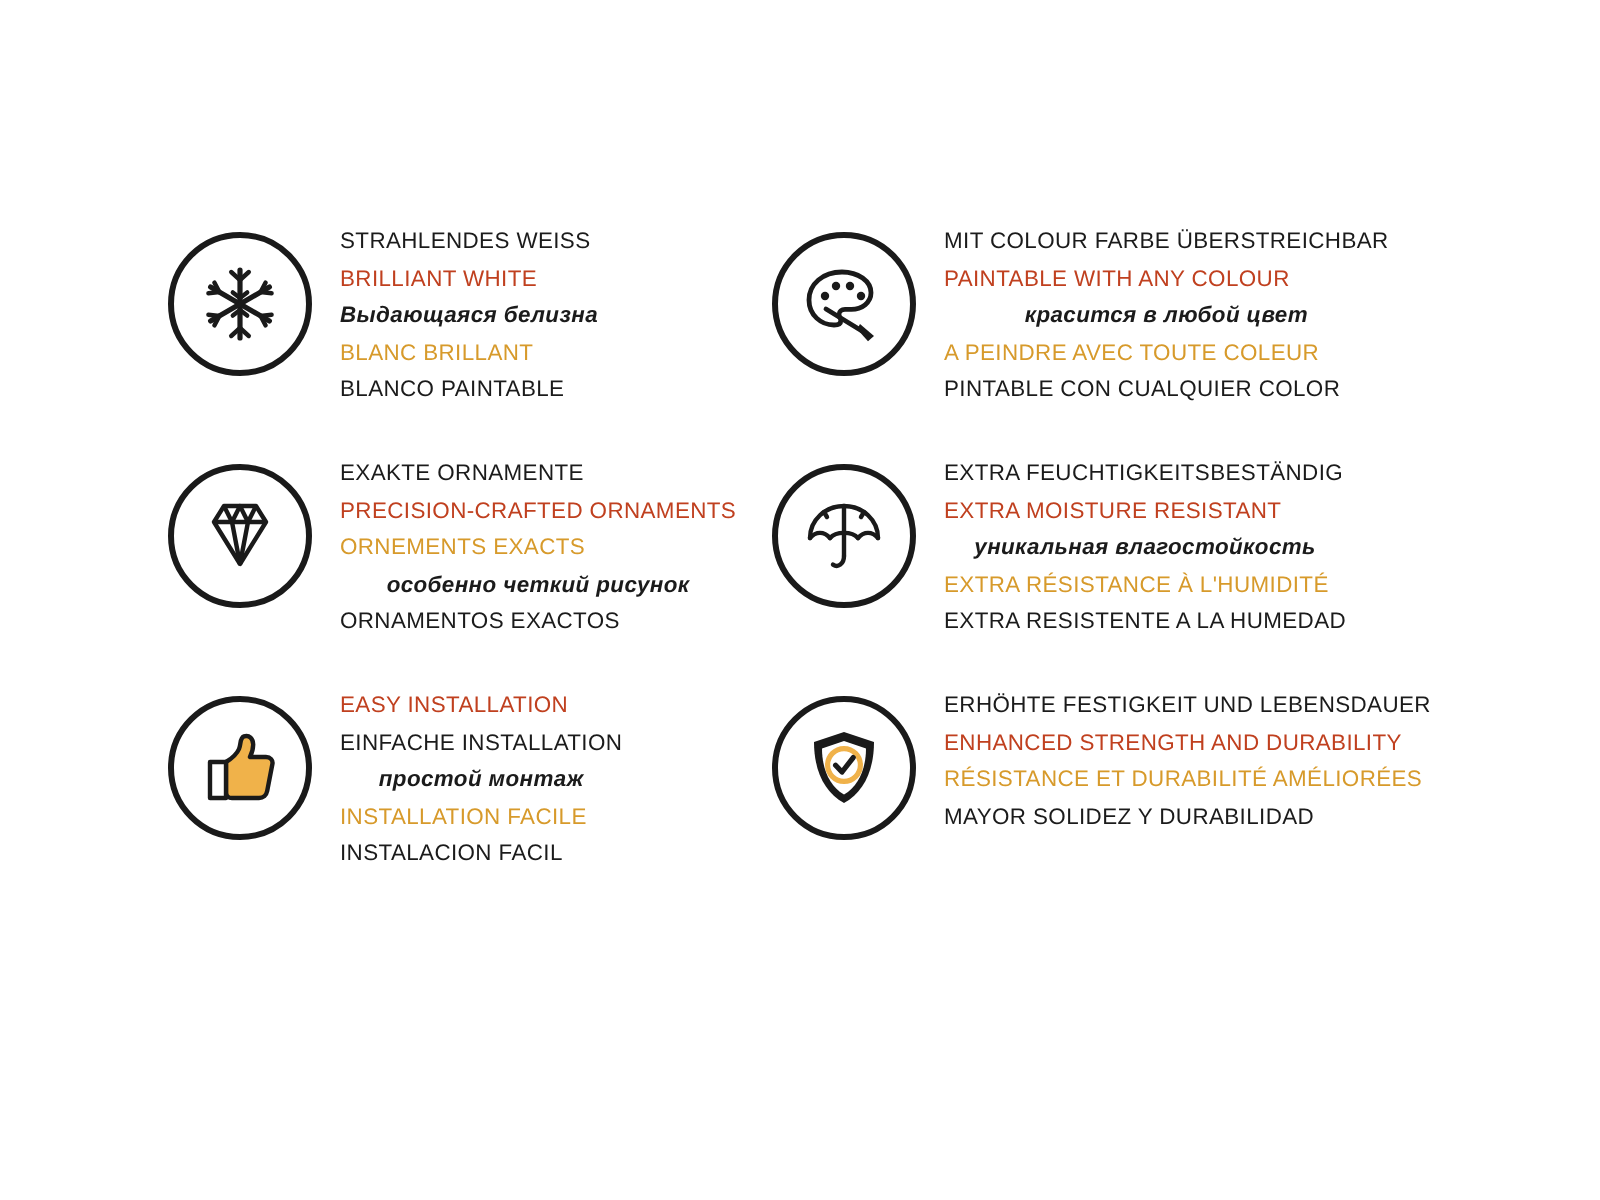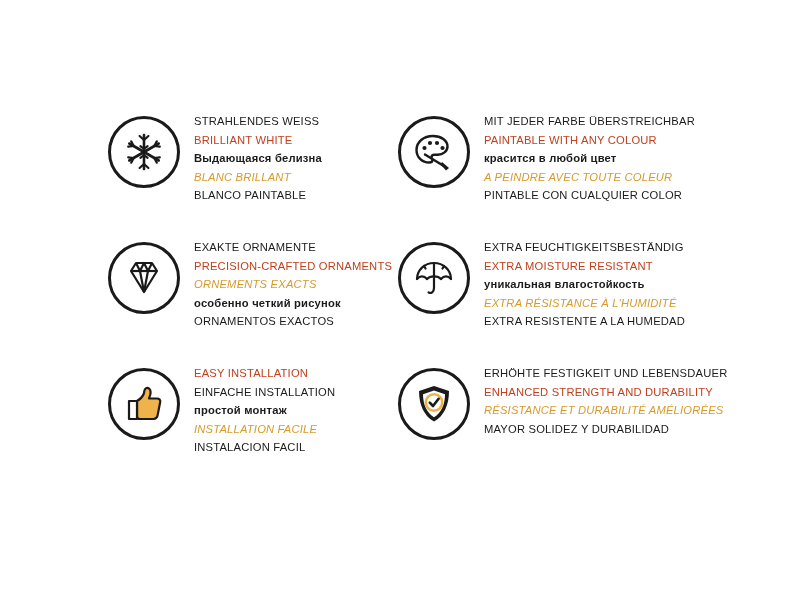--- a/index.html
+++ b/index.html
@@ -14,27 +14,28 @@
     overflow: hidden;
   }
   #board {
     position: relative;
     width: 800px;
     height: 600px;
     background: #ffffff;
   }
   .grid {
     position: absolute;
-    left: 108px;
+    left: 84px;
     top: 110px;
     width: 620px;
     display: grid;
     grid-template-columns: 290px 290px;
     column-gap: 0px;
     row-gap: 22px;
+    gap: 12px;
   }
   .feature {
     display: flex;
     align-items: flex-start;
     gap: 14px;
     height: 104px;
   }
   .badge {
     flex: 0 0 auto;
     width: 72px;
@@ -57,22 +58,22 @@
     padding-top: 2px;
   }
   .line {
     font-size: 11.2px;
     line-height: 18.6px;
     letter-spacing: 0.2px;
     white-space: nowrap;
   }
   .l-de { color: #1b1b1b; }
   .l-en { color: #c0401f; }
-  .l-ru { color: #1b1b1b; font-weight: bold; }
-  .l-fr { color: #d79a2b; font-style: italic; }
+  .l-ru { color: #1b1b1b; font-style: italic; font-weight: bold; text-align: center; }
+  .l-fr { color: #d79a2b; }
   .l-es { color: #1b1b1b; }
 </style>
 </head>
 <body>
 
 <div id="board">
   <div class="grid">
 
     <div class="feature">
       <div class="badge">
@@ -121,21 +122,21 @@
               <circle cx="11.5" cy="16" r="2.1" fill="#1a1a1a"></circle>
               <circle cx="17" cy="11" r="2.1" fill="#1a1a1a"></circle>
               <circle cx="24" cy="11" r="2.1" fill="#1a1a1a"></circle>
               <circle cx="29.5" cy="16" r="2.1" fill="#1a1a1a"></circle>
               <path d="M12 22.5 L30 33.5" stroke="#1a1a1a" stroke-width="2.4" stroke-linecap="round"></path>
               <path d="M29 30 L36 36 L33 38.6 L27.6 32.6 Z" fill="#1a1a1a"></path>
           </svg>
         </span>
       </div>
       <div class="texts">
-        <div class="line l-de">MIT JEDER FARBE ÜBERSTREICHBAR</div>
+        <div class="line l-de">MIT COLOUR FARBE ÜBERSTREICHBAR</div>
         <div class="line l-en">PAINTABLE WITH ANY COLOUR</div>
         <div class="line l-ru">красится в любой цвет</div>
         <div class="line l-fr">A PEINDRE AVEC TOUTE COLEUR</div>
         <div class="line l-es">PINTABLE CON CUALQUIER COLOR</div>
       </div>
     </div>
 
     <div class="feature">
       <div class="badge">
         <span>

